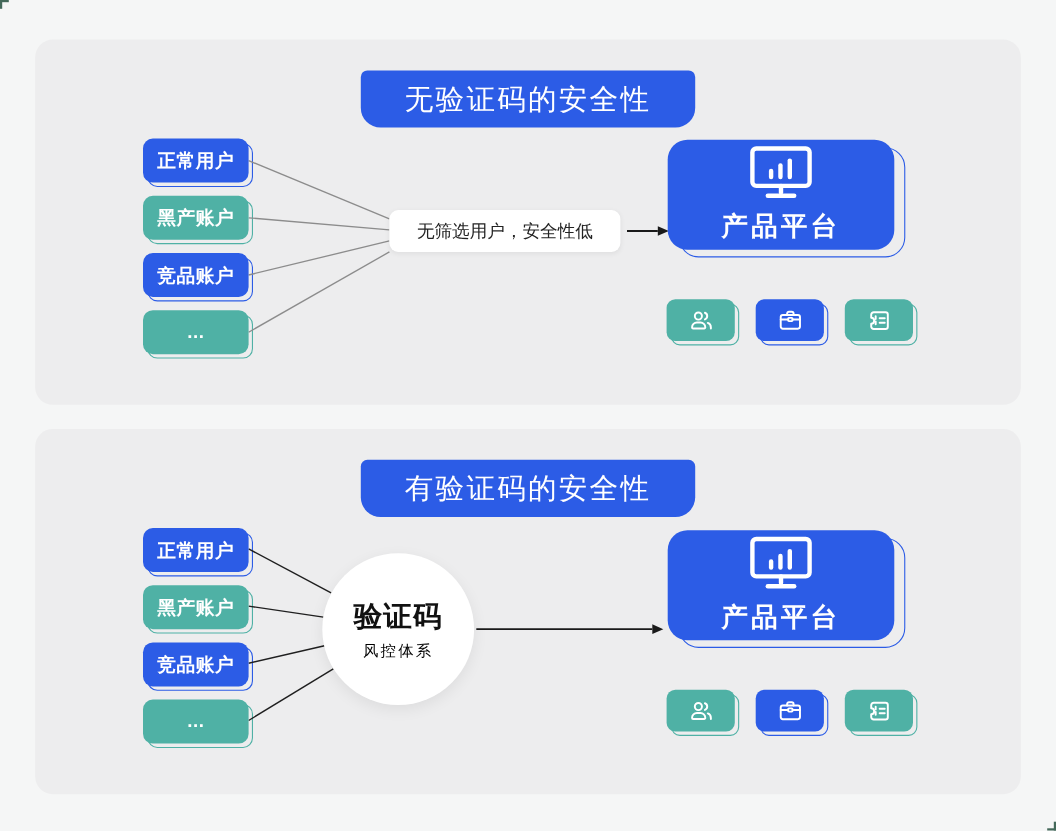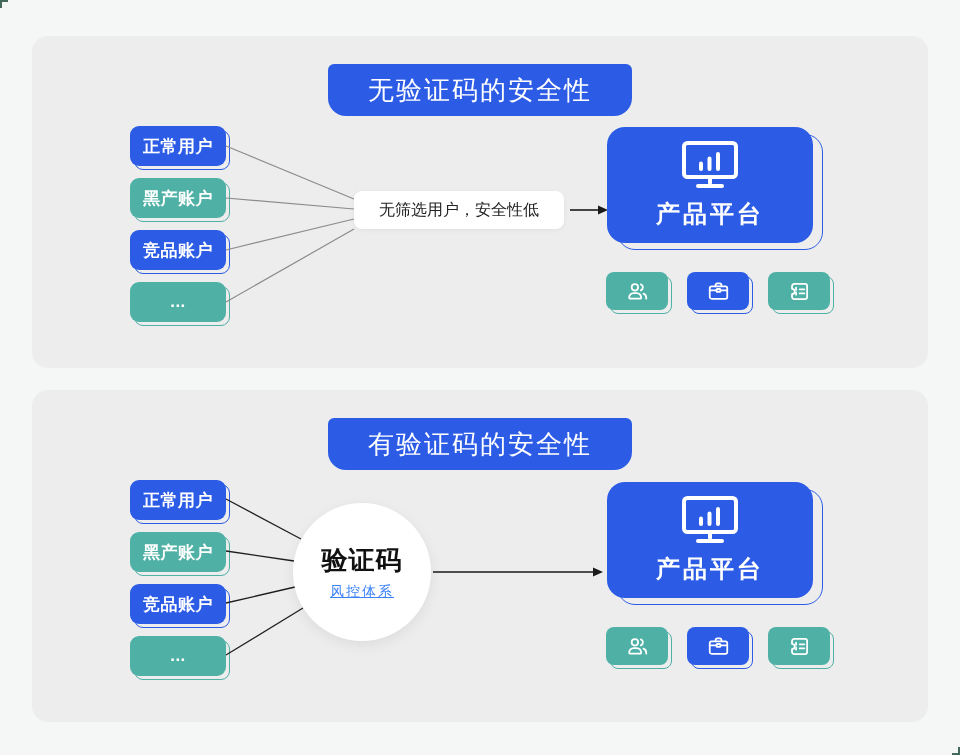--- a/index.html
+++ b/index.html
@@ -43,39 +43,39 @@
 
   .mid-label{
     position:absolute;left:322px;top:155px;width:210px;height:38px;
     background:#ffffff;border-radius:8px;
     box-shadow:0 1px 5px rgba(0,0,0,.06);
     color:#232323;font-size:16px;
     display:flex;align-items:center;justify-content:center;
   }
 
   .platform{
-    position:absolute;left:575px;width:206px;height:116px;border-radius:18px;
+    position:absolute;left:575px;width:206px;height:100px;border-radius:18px;
     display:flex;flex-direction:column;align-items:center;justify-content:center;
     color:#fff;
   }
   .platform.ghosted::before{left:10px;top:7px;right:-10px;bottom:-7px;}
   .p-label{font-size:24px;font-weight:bold;letter-spacing:3px;margin-top:8px;}
 
   .module{
     position:absolute;width:62px;height:38px;border-radius:8px;
     display:flex;align-items:center;justify-content:center;
   }
 
   .gate{
     position:absolute;left:261px;top:113px;width:138px;height:138px;border-radius:50%;
     background:#ffffff;box-shadow:0 4px 14px rgba(0,0,0,.07);
     display:flex;flex-direction:column;align-items:center;justify-content:center;
   }
   .gate-title{font-size:26px;font-weight:bold;color:#111;letter-spacing:1px;}
-  .gate-sub{font-size:14px;color:#3b82f6;letter-spacing:2px;margin-top:5px;text-decoration:underline;}
+  .gate-sub{font-size:14px;color:#000000;letter-spacing:2px;margin-top:5px;}
 
   .pass-label{
     position:absolute;left:392px;top:147px;width:178px;text-align:center;
     font-size:14px;color:#1f1f1f;
   }
 
   .crop-mark{position:absolute;width:6px;height:6px;}
   .crop-tl{left:0;top:0;border-left:2px solid #44695a;border-top:2px solid #44695a;}
   .crop-br{right:0;bottom:0;border-right:2px solid #44695a;border-bottom:2px solid #44695a;}
 </style>

